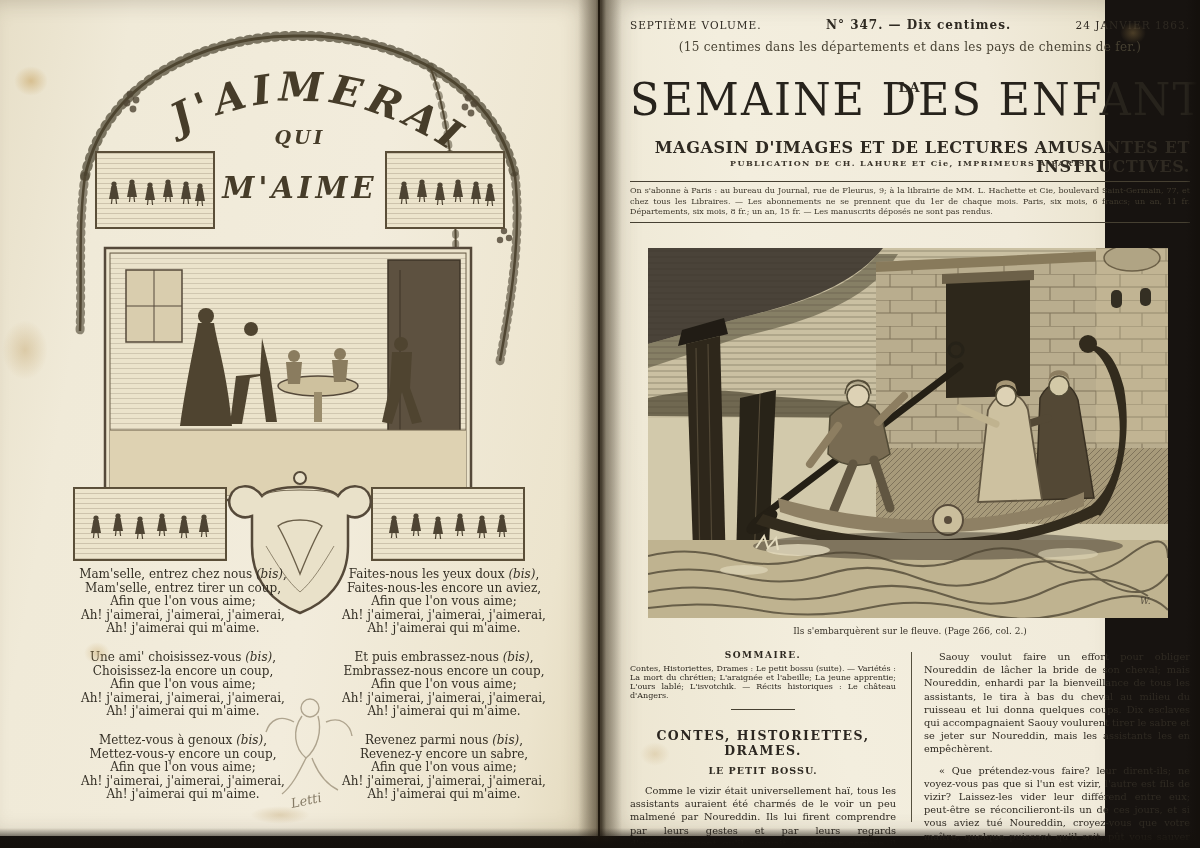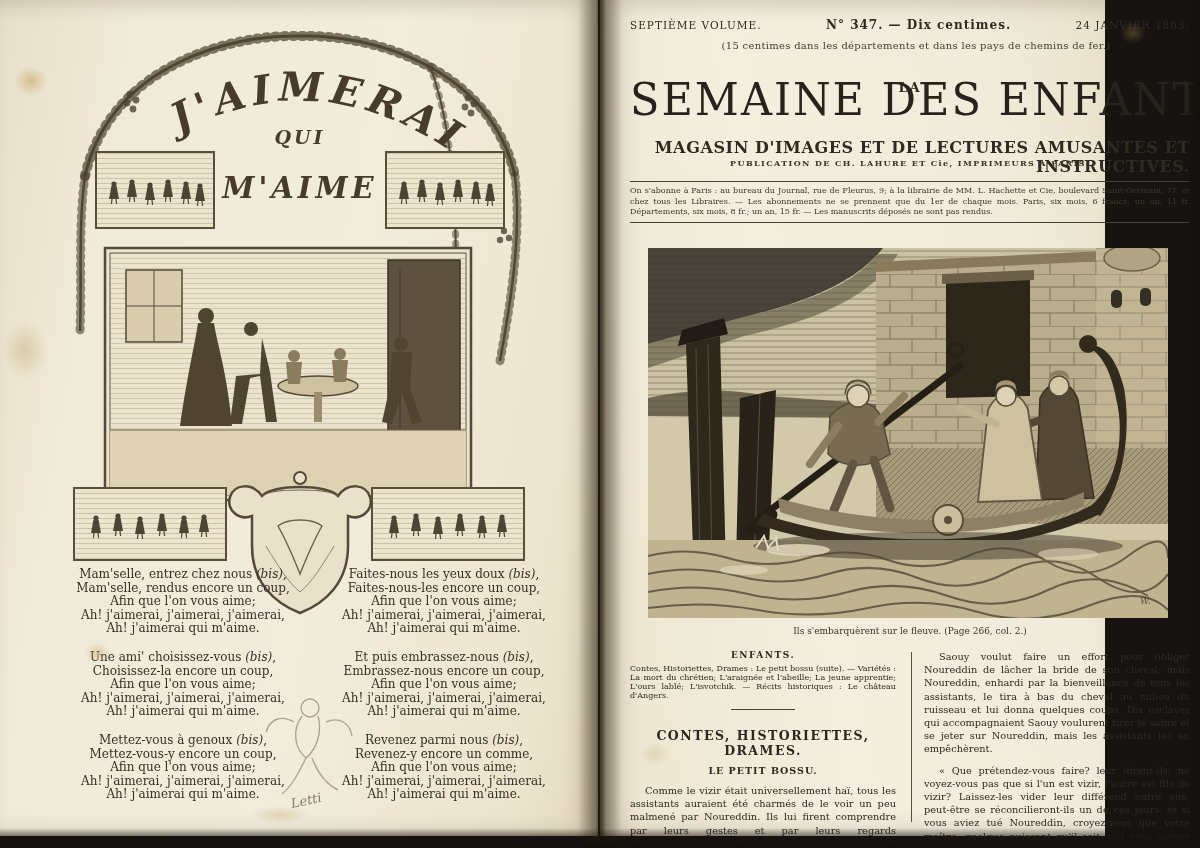--- a/index.html
+++ b/index.html
@@ -16,21 +16,21 @@
     background:linear-gradient(to right,rgba(46,36,20,0) 0%,rgba(46,36,20,.45) 40%,rgba(30,22,10,.8) 52%,rgba(46,36,20,.4) 64%,rgba(46,36,20,0) 100%);}
   .edge-right{position:absolute;right:0;top:0;width:14px;height:848px;z-index:6;background:linear-gradient(to right,rgba(23,19,16,0),#14100c 80%);}
   .edge-bottom{position:absolute;left:0;top:828px;width:1200px;height:20px;z-index:6;background:linear-gradient(to bottom,rgba(23,19,16,0),#14100c 85%);}
   .spot{position:absolute;border-radius:50%;pointer-events:none;z-index:4;}
 
   
   .rp-inner{position:absolute;left:30px;top:0;width:560px;}
   .hdr-row{position:absolute;top:18px;left:0;width:560px;display:flex;justify-content:space-between;align-items:baseline;}
   .hdr-side{font-size:10.5px;letter-spacing:1px;}
   .hdr-issue{font-size:12px;font-weight:bold;letter-spacing:1px;}
-  .price-note{position:absolute;top:40px;left:6px;width:560px;text-align:center;font-size:10px;color:#474132;letter-spacing:.3px;}
+  .price-note{position:absolute;top:40px;left:0;width:560px;text-align:center;font-size:12px;color:#474132;letter-spacing:.3px;}
   .m-la{position:absolute;top:60px;left:0;width:560px;text-align:center;font-size:13px;font-weight:bold;letter-spacing:2px;margin-top:20px;}
   .m-title{position:absolute;top:74px;left:0;width:560px;text-align:center;font-size:43px;letter-spacing:2px;
            transform:scaleY(1.04);white-space:nowrap;color:#27231c;}
   .m-sub{position:absolute;top:138px;left:0;width:560px;text-align:right;font-size:16px;font-weight:bold;letter-spacing:.6px;}
   .m-pub{position:absolute;top:158px;left:0;width:560px;text-align:center;font-size:8px;font-weight:bold;letter-spacing:1.4px;color:#3a342a;}
   .rule{position:absolute;left:0;width:560px;border-top:1px solid #464032;}
   .sub-note{position:absolute;top:186px;left:0;width:560px;font-size:8px;line-height:10.5px;text-align:justify;color:#3d372b;}
   .engraving-wrap{position:absolute;top:248px;left:18px;width:520px;height:370px;}
   .eng-caption{position:absolute;top:626px;left:0;width:560px;text-align:center;font-size:9px;color:#3a342a;}
   .col{position:absolute;top:650px;width:266px;}
@@ -208,21 +208,21 @@
         <path d="M78,36 C92,30 102,38 104,50"></path>
         <path d="M58,72 C50,88 44,100 34,108"></path>
         <path d="M64,72 C70,88 78,98 90,104"></path>
       </g>
       <text x="44" y="122" font-family="DejaVu Serif, Liberation Serif, serif" font-style="italic" font-size="13" fill="#6b5f49" opacity=".8" transform="rotate(-12 44 122)">Letti</text>
     </svg>
 
     <div id="verses-left" class="verse-col">
         <div class="stanza">
           <div class="vline">Mam'selle, entrez chez nous <i>(bis)</i>,</div>
-          <div class="vline">Mam'selle, rendus encore un coup,</div>
+          <div class="vline">Mam'selle, entrez tirer un coup,</div>
           <div class="vline">Afin que l'on vous aime;</div>
           <div class="vline">Ah! j'aimerai, j'aimerai, j'aimerai,</div>
           <div class="vline">Ah! j'aimerai qui m'aime.</div>
         </div>
         <div class="stanza">
           <div class="vline">Une ami' choisissez-vous <i>(bis)</i>,</div>
           <div class="vline">Choisissez-la encore un coup,</div>
           <div class="vline">Afin que l'on vous aime;</div>
           <div class="vline">Ah! j'aimerai, j'aimerai, j'aimerai,</div>
           <div class="vline">Ah! j'aimerai qui m'aime.</div>
@@ -231,35 +231,35 @@
           <div class="vline">Mettez-vous à genoux <i>(bis)</i>,</div>
           <div class="vline">Mettez-vous-y encore un coup,</div>
           <div class="vline">Afin que l'on vous aime;</div>
           <div class="vline">Ah! j'aimerai, j'aimerai, j'aimerai,</div>
           <div class="vline">Ah! j'aimerai qui m'aime.</div>
         </div>
       </div>
     <div id="verses-right" class="verse-col">
         <div class="stanza">
           <div class="vline">Faites-nous les yeux doux <i>(bis)</i>,</div>
-          <div class="vline">Faites-nous-les encore un coup,</div>
+          <div class="vline">Faites-nous-les encore un aviez,</div>
           <div class="vline">Afin que l'on vous aime;</div>
           <div class="vline">Ah! j'aimerai, j'aimerai, j'aimerai,</div>
           <div class="vline">Ah! j'aimerai qui m'aime.</div>
         </div>
         <div class="stanza">
           <div class="vline">Et puis embrassez-nous <i>(bis)</i>,</div>
           <div class="vline">Embrassez-nous encore un coup,</div>
           <div class="vline">Afin que l'on vous aime;</div>
           <div class="vline">Ah! j'aimerai, j'aimerai, j'aimerai,</div>
           <div class="vline">Ah! j'aimerai qui m'aime.</div>
         </div>
         <div class="stanza">
           <div class="vline">Revenez parmi nous <i>(bis)</i>,</div>
-          <div class="vline">Revenez-y encore un comme,</div>
+          <div class="vline">Revenez-y encore un sabre,</div>
           <div class="vline">Afin que l'on vous aime;</div>
           <div class="vline">Ah! j'aimerai, j'aimerai, j'aimerai,</div>
           <div class="vline">Ah! j'aimerai qui m'aime.</div>
         </div>
       </div>
 
     <div class="spot" style="left:14px;top:66px;width:34px;height:30px;background:radial-gradient(rgba(196,156,84,.5),rgba(196,156,84,0) 70%);"></div>
     <div class="spot" style="left:2px;top:320px;width:46px;height:60px;background:radial-gradient(rgba(186,150,86,.35),rgba(186,150,86,0) 70%);"></div>
     <div class="spot" style="left:84px;top:642px;width:26px;height:22px;background:radial-gradient(rgba(196,160,92,.38),rgba(196,160,92,0) 70%);"></div>
     <div class="spot" style="left:250px;top:806px;width:60px;height:18px;background:radial-gradient(rgba(180,146,84,.30),rgba(180,146,84,0) 70%);"></div>
@@ -384,21 +384,21 @@
           <rect width="520" height="370" fill="#8a7a58" opacity=".07"></rect>
           <text x="492" y="356" font-size="9" font-style="italic" fill="#3b342a" opacity=".8">W.</text>
         </svg>
       </div>
 
       <div class="eng-caption">Ils s'embarquèrent sur le fleuve. (Page 266, col. 2.)</div>
 
       <div class="col-divider"></div>
 
       <div class="col col-left">
-        <div class="som-head">ENFANTS.</div>
+        <div class="som-head">SOMMAIRE.</div>
         <div class="som-text">Contes, Historiettes, Drames : Le petit bossu (suite). — Variétés : La mort du chrétien; L'araignée et l'abeille; La jeune apprentie; L'ours lablé; L'isvotchik. — Récits historiques : Le château d'Angers.</div>
         <div class="som-div"></div>
         <div class="sec-head">CONTES, HISTORIETTES, DRAMES.</div>
         <div class="art-title">LE PETIT BOSSU.</div>
         <div>
             <p class="body-p">Comme le vizir était universellement haï, tous les assistants auraient été charmés de le voir un peu malmené par Noureddin. Ils lui firent comprendre par leurs gestes et par leurs regards d'encouragement qu'il pouvait se venger comme il lui plairait et que personne ne se mêlerait de la querelle.</p>
           </div>
       </div>
 
       <div class="col col-right">

